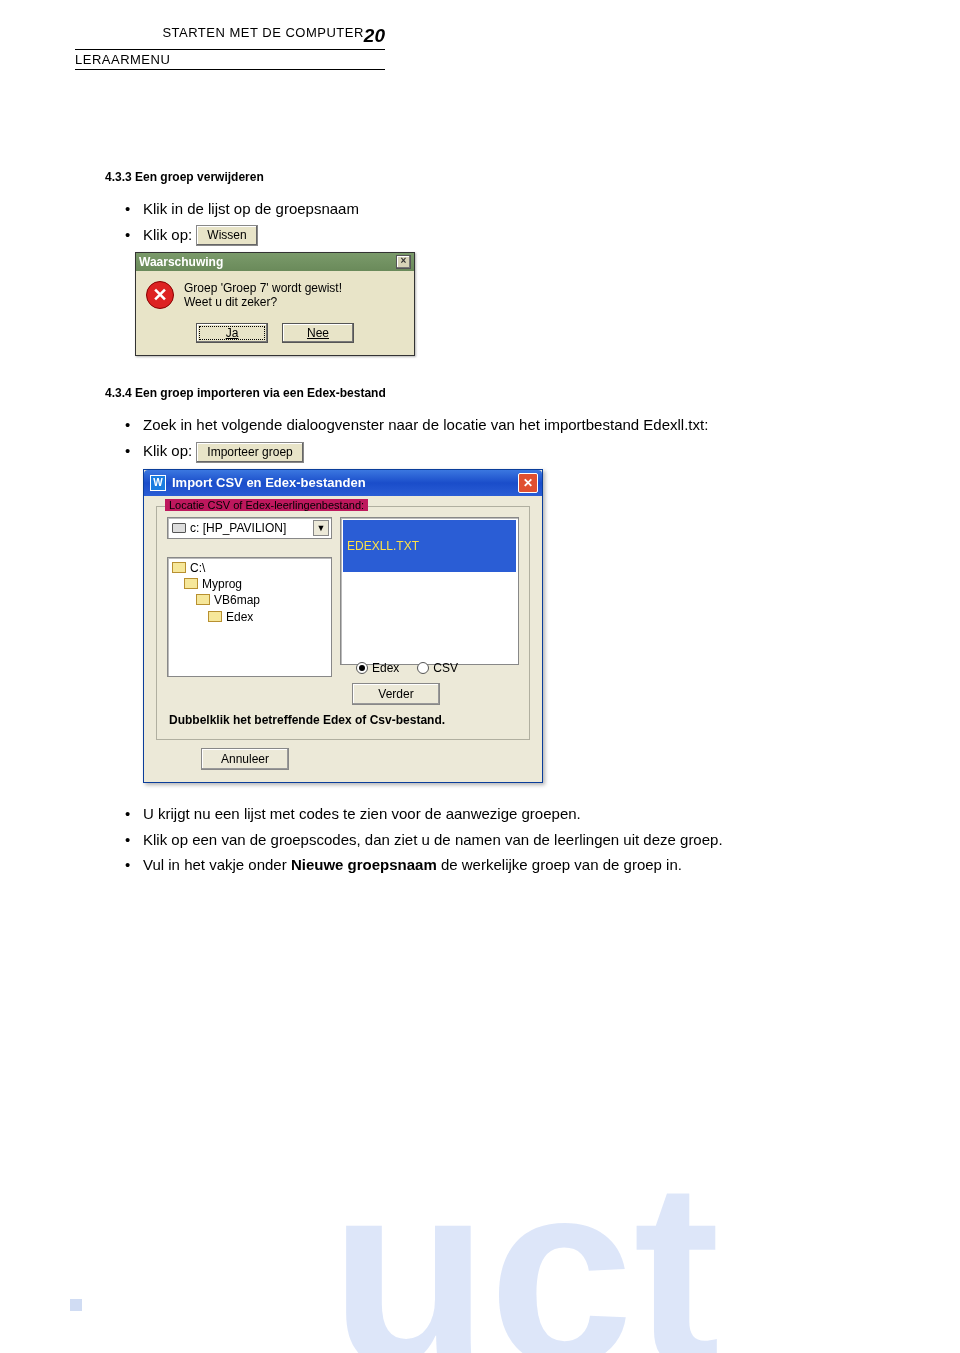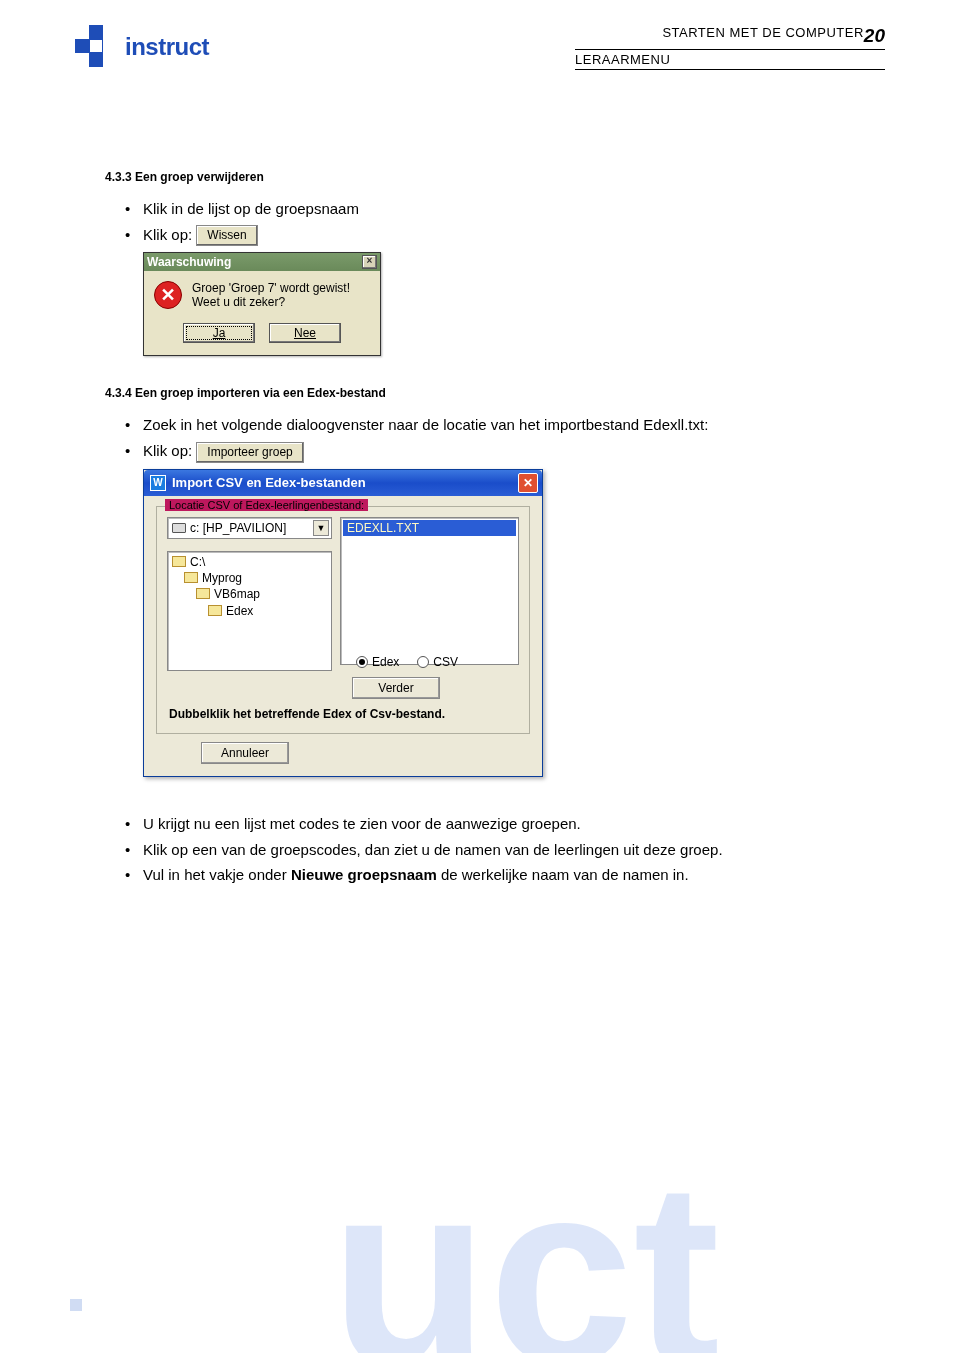--- a/index.html
+++ b/index.html
@@ -93,22 +93,22 @@
   .inline-btn.sel {
     padding: 1px 16px;
     border: 1px dotted #000;
     outline: 1px solid #888;
     outline-offset: 2px;
     background: #e8e4c8;
     box-shadow: 2px 2px 0 #e8e4c8 inset, -2px -2px 0 #e8e4c8 inset;
   }
   
   .dlg-warn {
-    width: 238px;
-    margin-left: 38px;
+    width: 280px;
+    margin-left: 30px;
     margin-top: 6px;
     border: 1px solid #333;
     background: #e8e4c8;
     font-family: "MS Sans Serif", Tahoma, sans-serif;
     font-size: 12px;
     box-shadow: 1px 1px 2px rgba(0,0,0,0.3);
   }
   .dlg-warn .titlebar {
     background: linear-gradient(#7a9a6a,#6a8a5a);
     color: #fff;
@@ -246,22 +246,22 @@
   .filelist {
     width: 190px;
     height: 148px;
     background: #fff;
     border: 1px solid #888;
     box-shadow: inset 1px 1px 0 #bbb;
     padding: 2px;
   }
   .filelist .sel-item {
     background: #2a5dd5;
-    color: #fef9c3;
-    padding: 1px 4px;
+    color: #fde047;
+    padding: 19px 4px;
     font-size: 12px;
   }
   .dirtree {
     width: 165px;
     height: 120px;
     background: #fff;
     border: 1px solid #888;
     box-shadow: inset 1px 1px 0 #bbb;
     padding: 2px 4px;
     font-size: 12px;
@@ -331,29 +331,20 @@
     width:12px; height:12px; background:#8aa8e0;
     opacity:0.4;
   }
 </style>
 </head>
 <body>
 
 <div class="page">
 
   <div class="header-row">
-    <div class="logo">
-      <div class="logo-mark">
-        <div class="sq1"></div>
-          <div class="sq2"></div>
-          <div class="sq3"></div>
-          <div class="sq4"></div>
-      </div>
-      <div class="logo-text">instruct</div>
-    </div>
     <div class="header-right">
       <div class="header-title-row">
         <span class="header-title">STARTEN MET DE COMPUTER</span>
         <span class="page-number">20</span>
       </div>
       <div class="header-sub">LERAARMENU</div>
     </div>
   </div>
 
   <div class="section">
@@ -401,21 +392,21 @@
           <span class="app-icn">W</span>
           <span>Import CSV en Edex-bestanden</span>
         </div>
         <div class="xp-close">✕</div>
       </div>
       <div class="xp-body">
         <div class="groupbox">
           <div class="legend">Locatie CSV of Edex-leerlingenbestand:</div>
 
           <div class="row2">
-            <div style="display:flex;flex-direction:column;gap:12px;">
+            <div style="display:flex;flex-direction:column;gap:18px;">
               <div class="drive-select">
                 <span class="drv-ic">
                     <span class="disk-icn"></span>
                     <span>c: [HP_PAVILION]</span>
                   </span>
                 <span class="dd-arrow">▼</span>
               </div>
               <div class="dirtree">
                 <div class="l1"><span class="folder-ic open"></span><span>C:\</span></div>
                 <div class="l2"><span class="folder-ic open"></span><span>Myprog</span></div>
@@ -443,25 +434,25 @@
           </div>
 
           <div class="instr-line">Dubbelklik het betreffende Edex of Csv-bestand.</div>
         </div>
         <div class="btn-annuleer-row">
           <div class="xp-btn">Annuleer</div>
         </div>
       </div>
     </div>
 
-    <ul class="bullets" style="margin-top:36px;">
+    <ul class="bullets" style="margin-top:20px;">
       <li>U krijgt nu een lijst met codes te zien voor de aanwezige groepen.</li>
       <li>Klik op een van de groepscodes, dan ziet u de namen van de leerlingen uit deze groep.</li>
       <li>
-        <span>Vul in het vakje onder </span><span class="bold">Nieuwe groepsnaam</span><span> de werkelijke naam van de namen in.</span>
+        <span>Vul in het vakje onder </span><span class="bold">Nieuwe groepsnaam</span><span> de werkelijke groep van de groep in.</span>
       </li>
     </ul>
   </div>
 
 </div>
 
 <div class="watermark">
   <svg width="650" height="230">
     <text x="20" y="240" font-family="Arial" font-weight="bold" font-size="260" fill="#7a9de8">uct</text>
   </svg>

